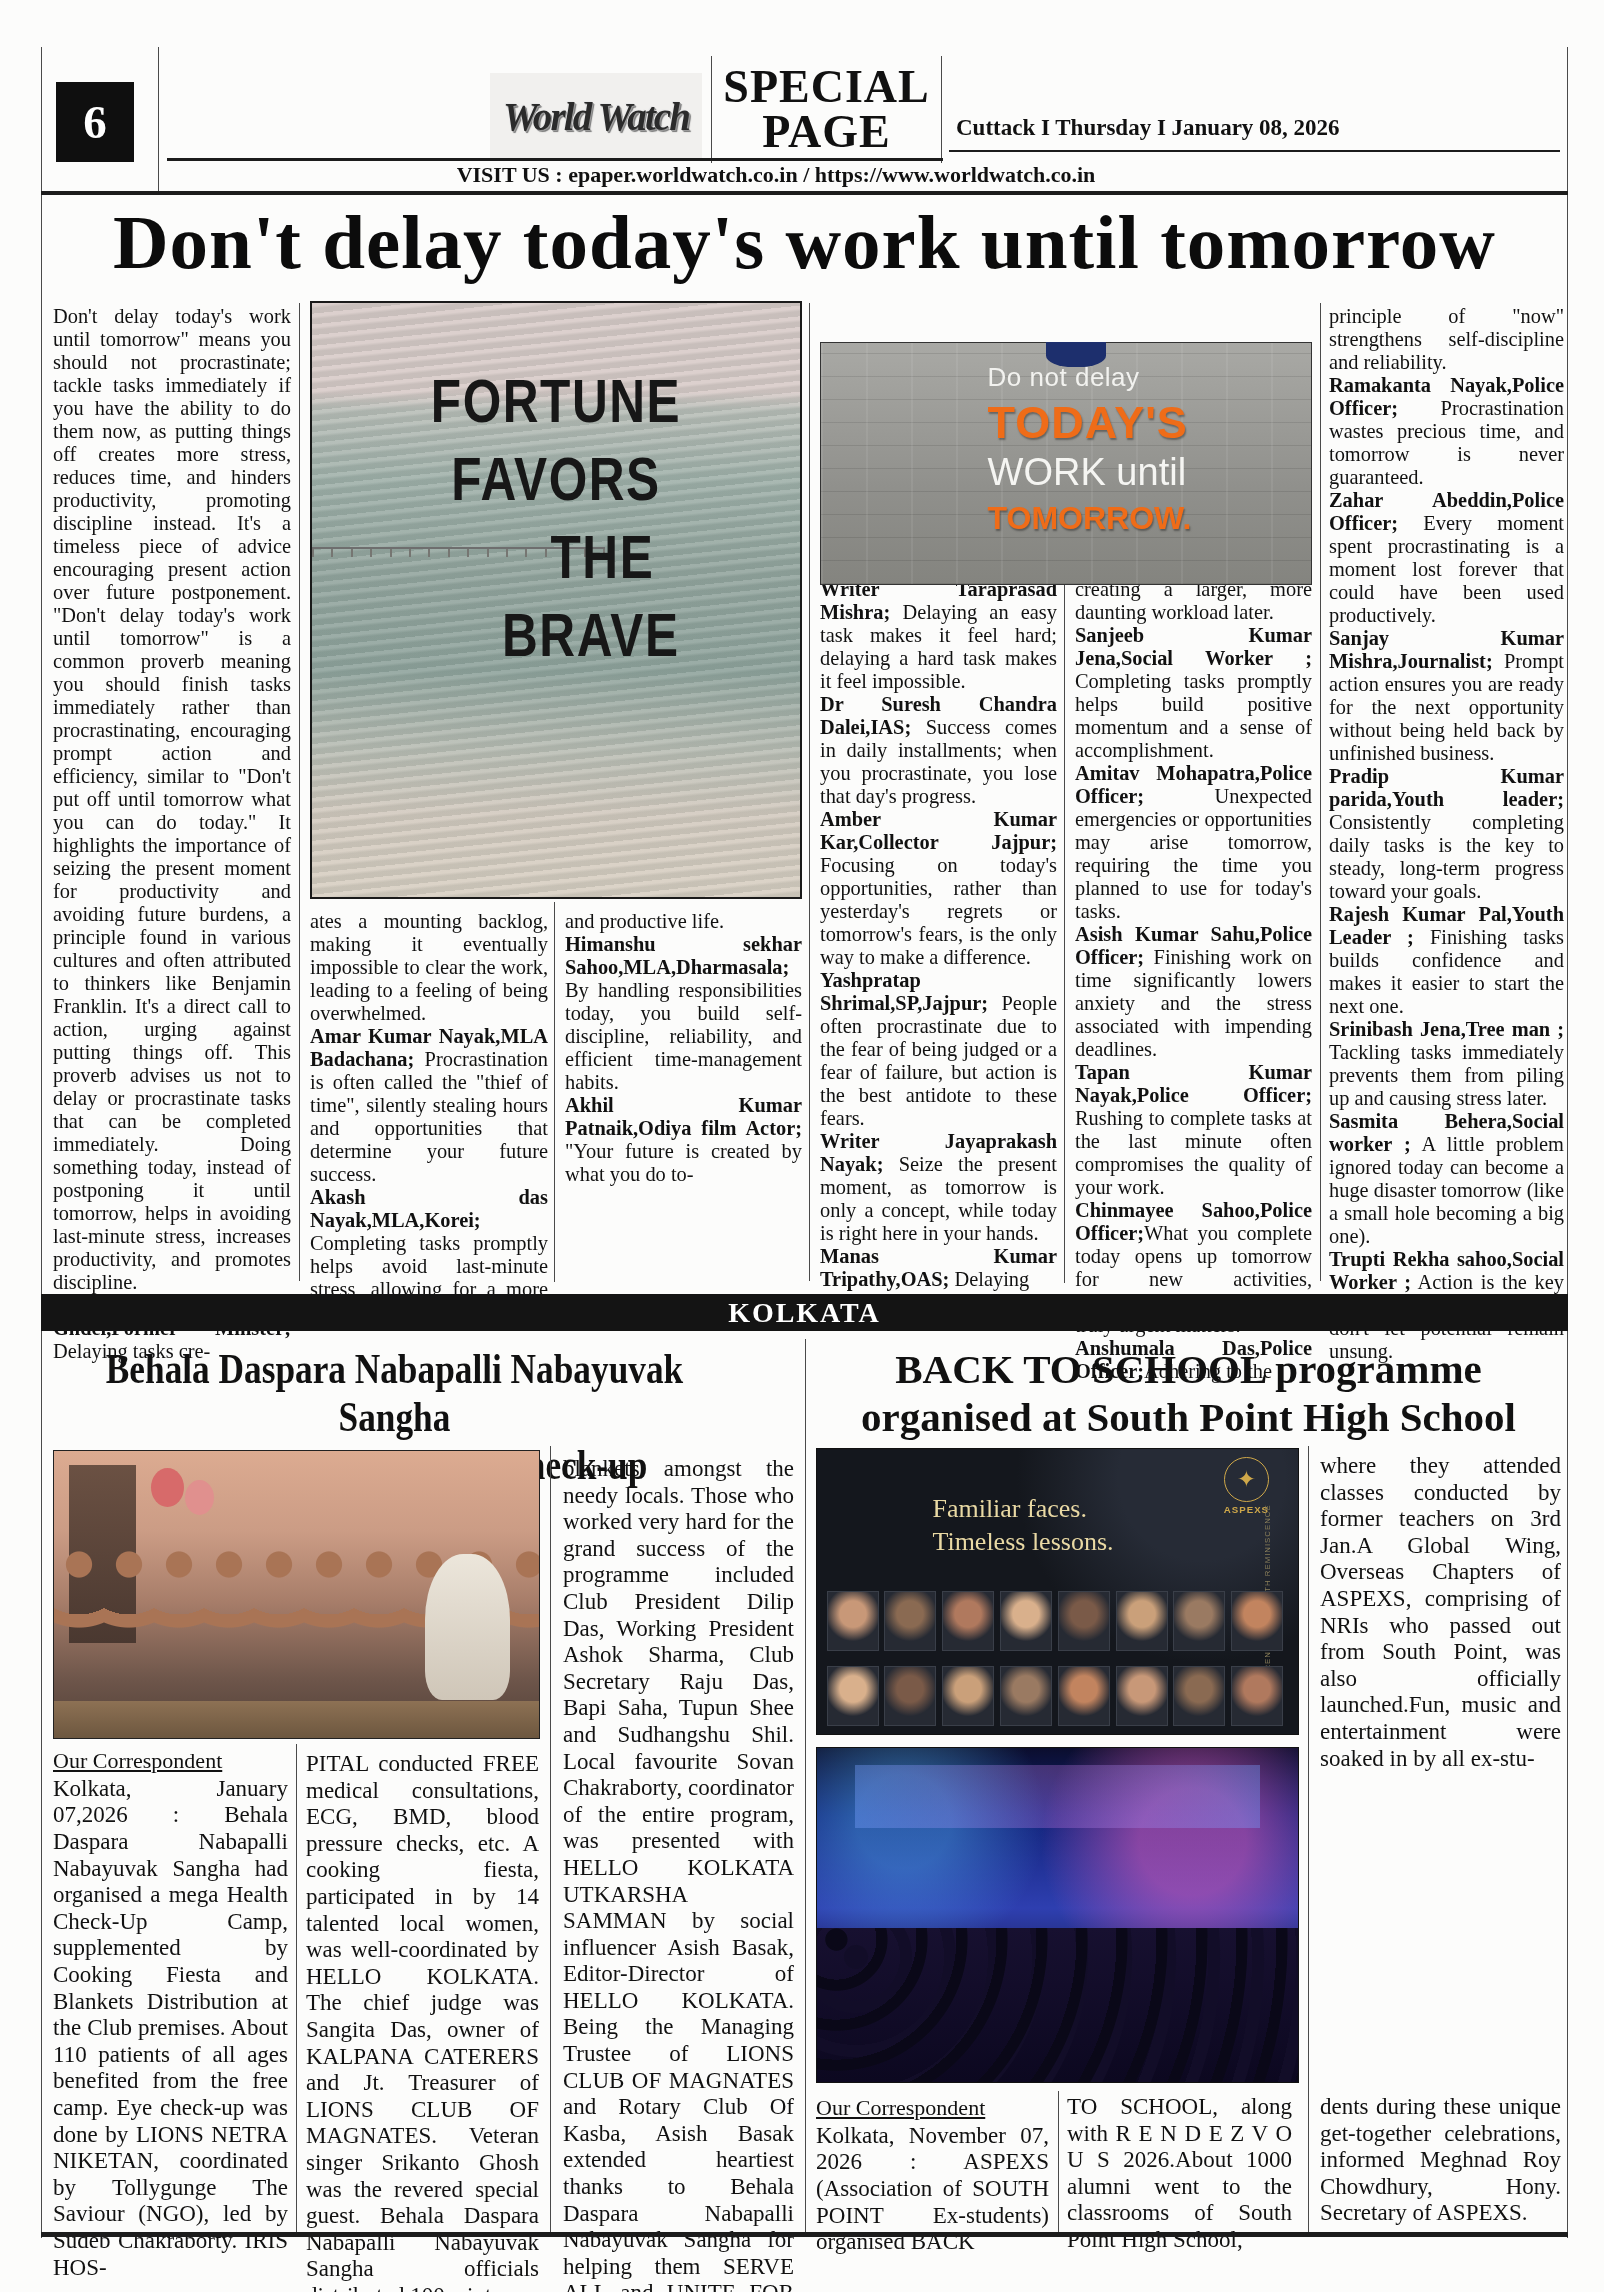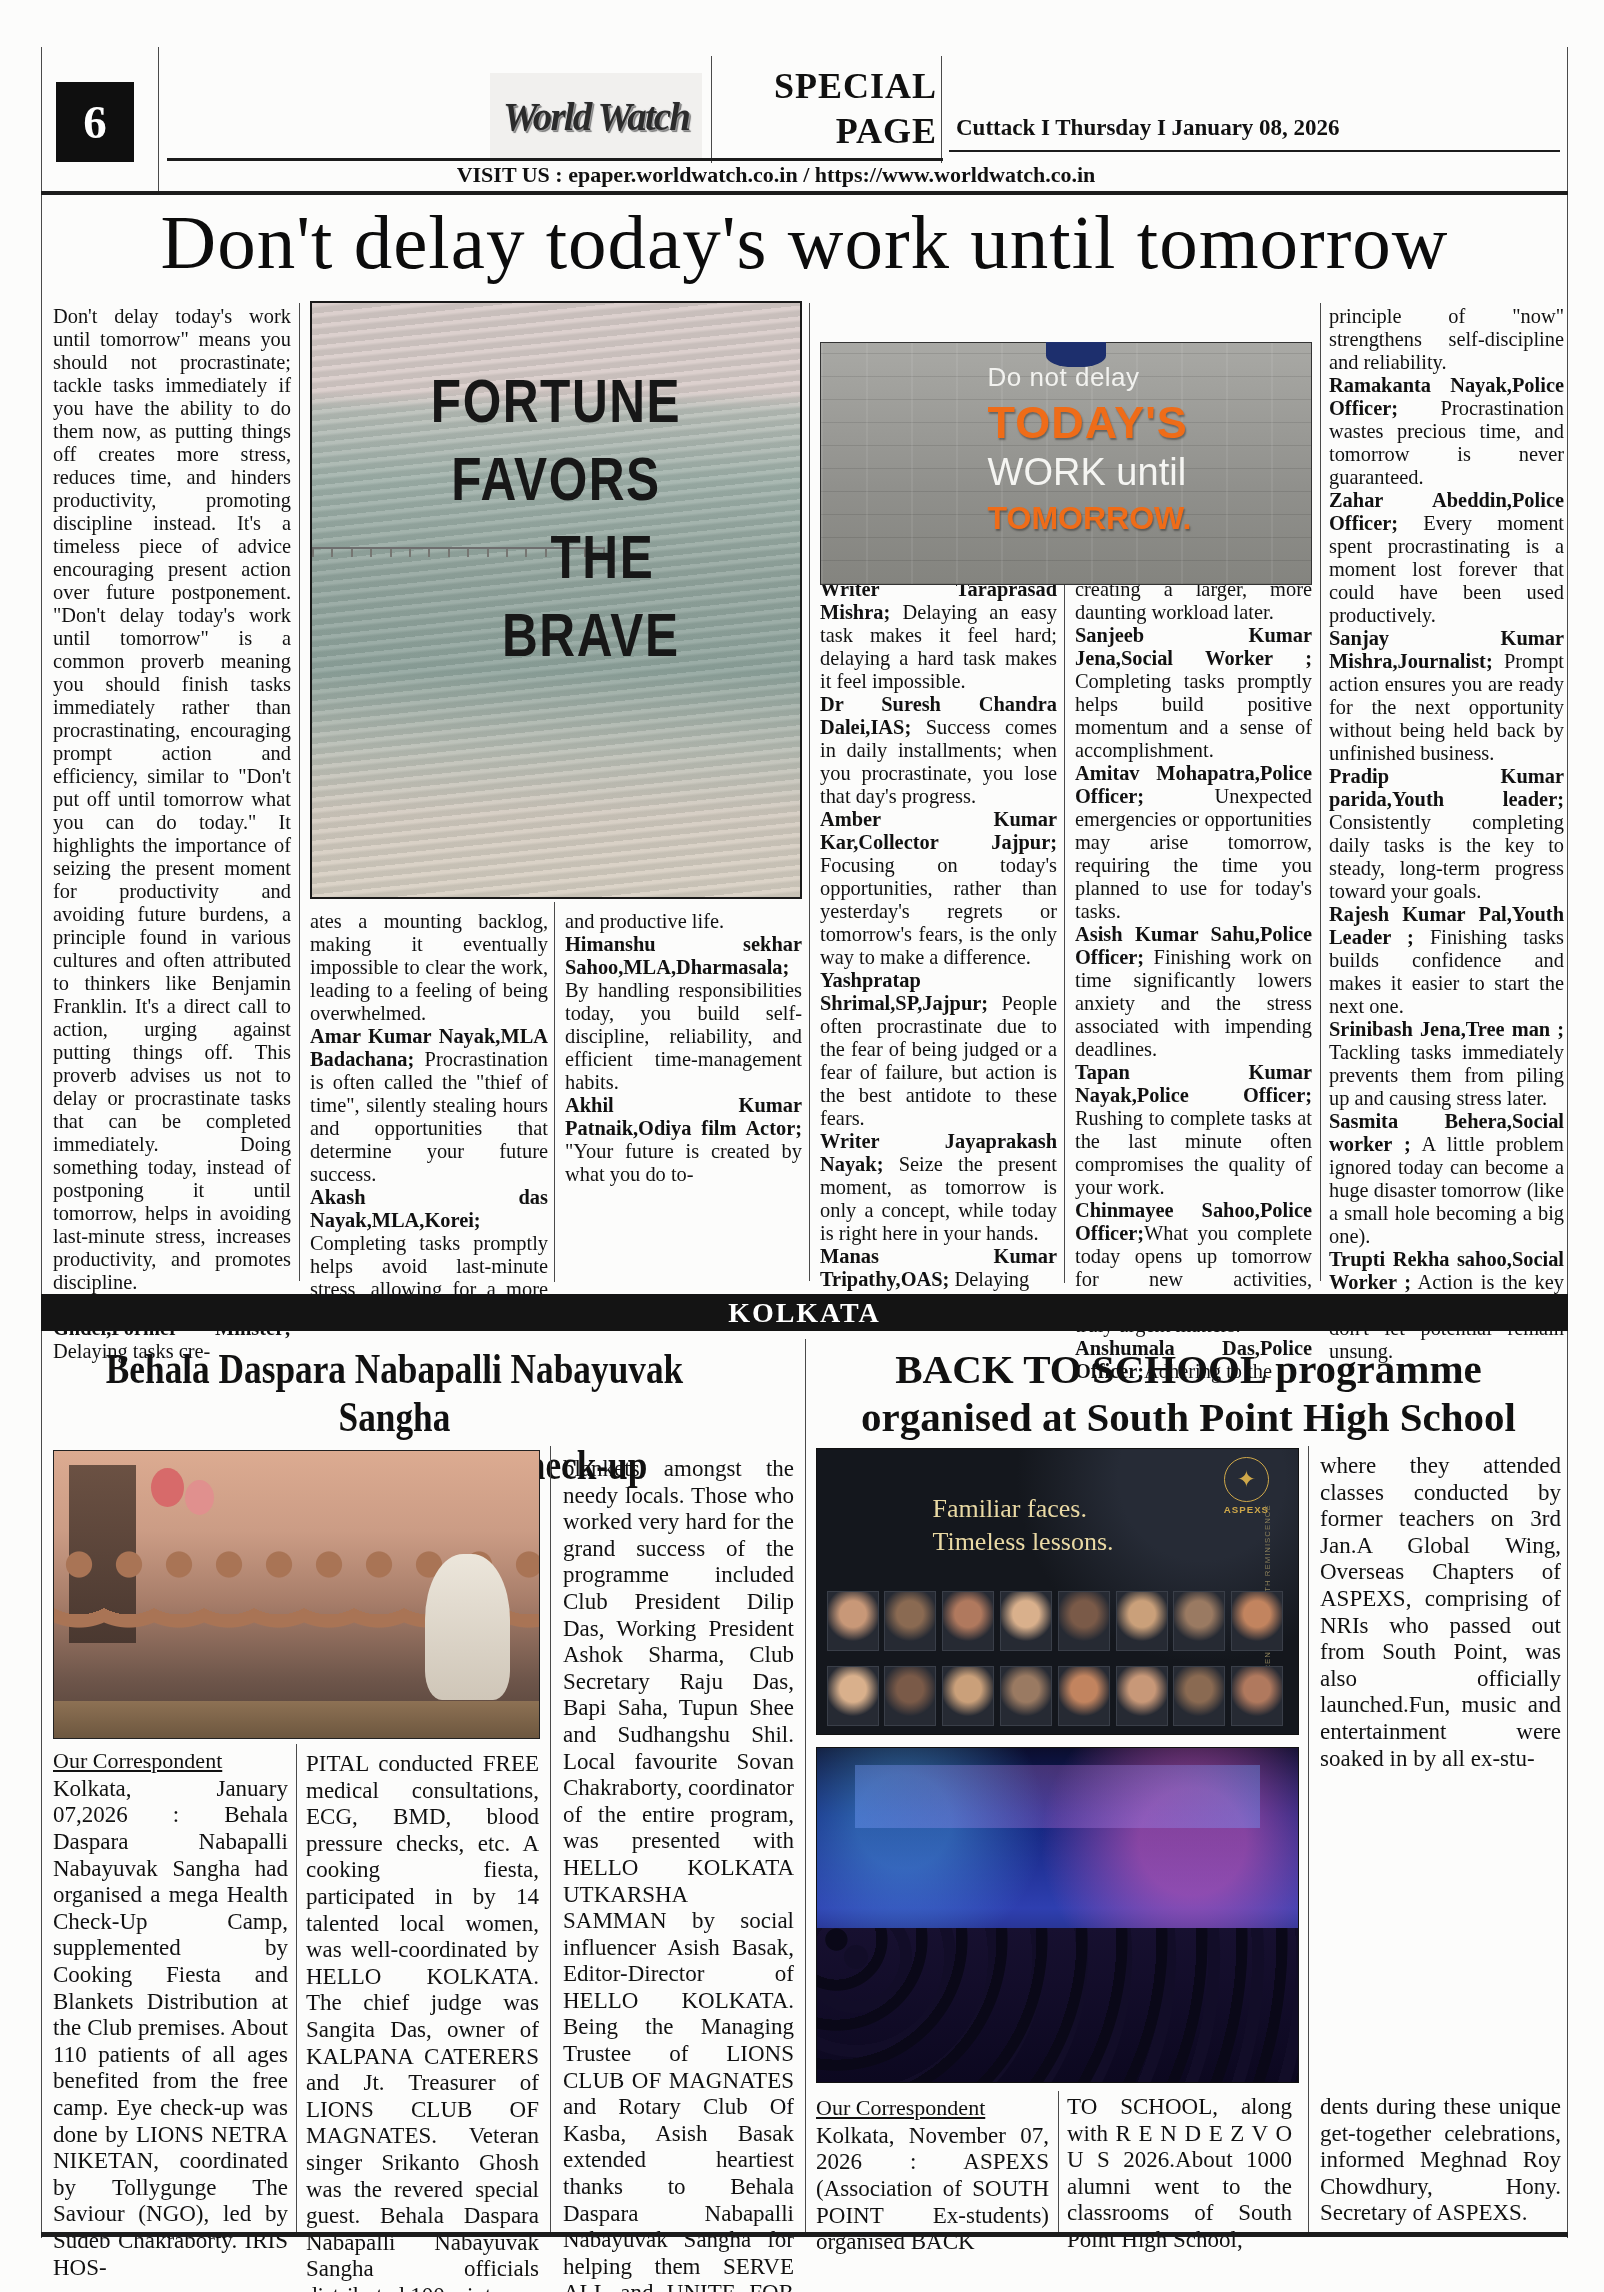--- a/index.html
+++ b/index.html
@@ -8,26 +8,26 @@
   .abs{position:absolute;}
   .vrule{position:absolute;width:1px;background:#4a4a4a;}
   .hrule{position:absolute;background:#1c1c1c;}
   
   .pagenum{left:56px;top:82px;width:78px;height:80px;background:#0f0f0f;color:#fff;
            font-size:47px;font-weight:bold;text-align:center;line-height:80px;}
   .logo{left:490px;top:73px;width:212px;height:87px;background:#f1f0ee;
         display:flex;align-items:center;justify-content:center;}
   .logo span{font-size:39px;font-weight:bold;font-style:italic;color:#2b2b2b;
         letter-spacing:-1.9px;text-shadow:1px 1px 0 #9a9a9a,-1px -1px 0 #e9e9e9,1.9px 1.9px 1px #777;}
-  .special{left:716px;top:64px;width:221px;text-align:right;font-weight:700;
-           font-size:36px;line-height:45px;letter-spacing:1px;}
+  .special{left:716px;top:64px;width:221px;text-align:center;font-weight:700;
+           font-size:46px;line-height:45px;letter-spacing:1px;}
   .dateline{left:956px;top:115px;width:597px;font-size:23px;font-weight:bold;}
   .visit{left:291px;top:162px;width:970px;text-align:center;font-size:22px;font-weight:bold;}
   
-  .main-headline{left:41px;top:198px;width:1527px;text-align:center;font-weight:400;
+  .main-headline{left:41px;top:198px;width:1527px;text-align:center;font-weight:700;
                  font-size:77px;letter-spacing:1px;color:#0c0c0c;}
   .para{margin:0;text-align:justify;font-size:20.4px;line-height:23px;}
   .para b{font-weight:bold;}
   .bpara{margin:0;text-align:justify;font-size:23px;line-height:26.6px;}
   .byline{font-size:22px;line-height:27px;text-decoration:underline;margin:0 0 1.9px 0;}
   
   .fortune{left:310px;top:301px;width:492px;height:598px;border:2.9px solid #1a1a1a;box-sizing:border-box;
     background:
       repeating-linear-gradient(174deg,rgba(255,255,255,.10) 0 2.9px,rgba(60,80,75,.10) 5.8px 10.7px),
       linear-gradient(180deg,#d8cbc8 0%,#d8cbc8 15%,#b9beb8 18%,#9fb0a9 30%,#93a59e 45%,#8fa39c 62%,#b9bdb4 75%,#d3cabf 86%,#d8cfc2 100%);}

